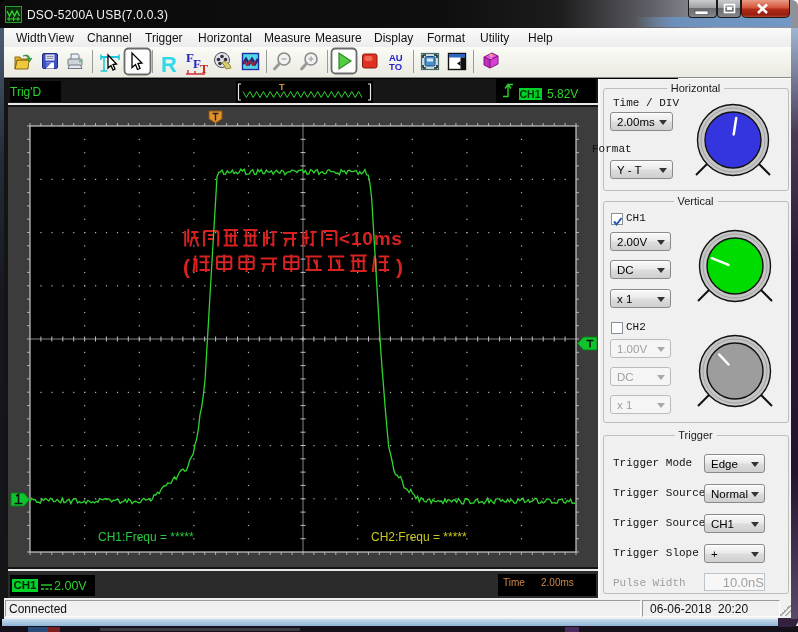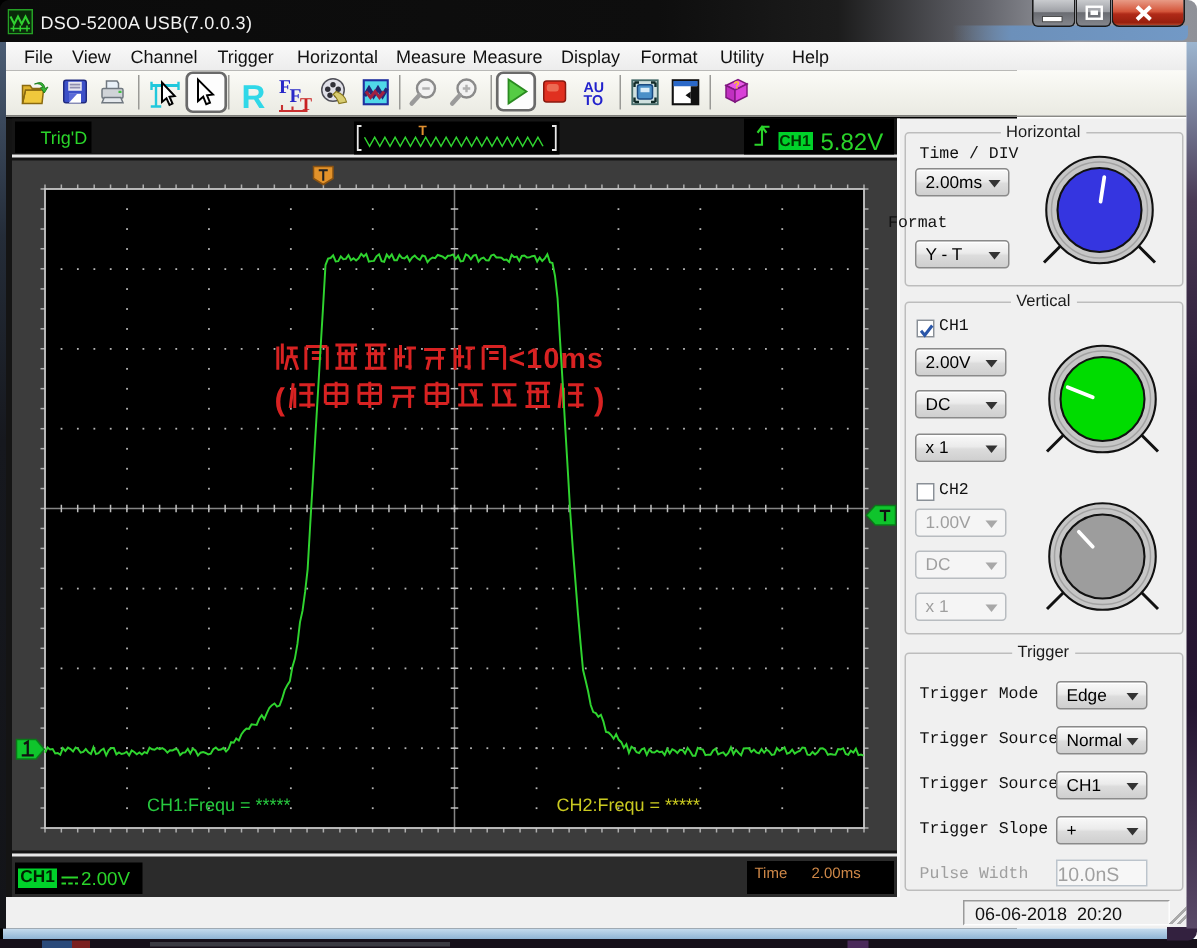--- a/index.html
+++ b/index.html
@@ -19,45 +19,45 @@
 #btncls { left:741px; width:49px; border-radius:0 0 5px 5px;
   background:linear-gradient(#e89b86 0%,#d4553a 45%,#b02a18 55%,#981f0e 88%,#b54a2e 100%); }
 
 #menubar { left:4px; top:28px; width:787px; height:19px; background:linear-gradient(#fafafa,#ececec); font-size:12px; color:#111; }
 #menubar span { position:absolute; top:2.5px; }
 #toolbar { left:4px; top:47px; width:787px; height:31px; background:linear-gradient(#fbfbf7,#eaeae2); border-bottom:1px solid #8a8a86; }
 .tsep { position:absolute; top:3px; width:1px; height:23px; background:#9a9a96; }
 
 #leftcol { left:4px; top:79px; width:594px; height:519px; background:#141414; }
 #strip { left:4px; top:0px; width:590px; height:25.5px; background:#161616; border-bottom:2px solid #e8e8e8; }
-#trigd { position:absolute; left:2px; top:2px; width:51px; height:21px; background:#000; color:#2ad42a; font-size:12px; padding:4px 0 0 17px; }
+#trigd { position:absolute; left:2px; top:2px; width:51px; height:21px; background:#000; color:#2ad42a; font-size:12px; padding:4px 0 0 0; }
 #preview { position:absolute; left:228px; top:1.5px; width:137px; height:22px; background:#000; }
 #stripr { position:absolute; left:488px; top:0; width:100px; height:24px; background:#000; }
 #ch1chip { position:absolute; left:22.5px; top:9px; width:23px; height:12px; background:#00d22a; color:#003300; font-size:10.5px; font-weight:bold; text-align:center; line-height:12px; }
-#v582 { position:absolute; left:51px; top:8px; color:#2ad42a; font-size:16px; }
+#v582 { position:absolute; left:51px; top:8px; color:#2ad42a; font-size:12px; }
 
 #scope { left:4px; top:27.5px; width:590px; height:460px; background:#3c3c3c; }
 #botbar { left:4px; top:489.5px; width:590px; height:29.5px; background:#2b2b2b; border-top:2px solid #e8e8e8; }
 #ch1box { position:absolute; left:2px; top:4px; width:85px; height:21px; background:#000; }
 #ch1chip2 { position:absolute; left:2px; top:4px; width:26px; height:13.5px; background:#00d22a; color:#002200; font-size:11.5px; font-weight:bold; text-align:center; line-height:13.5px; }
 #v200 { position:absolute; left:44px; top:4px; color:#2ad42a; font-size:12.5px; }
 #timebox { position:absolute; left:490px; top:3px; width:98px; height:22px; background:#000; color:#cf8848; font-size:10px;text-decoration:underline; }
 
 #rightpanel { left:598px; top:79px; width:193px; height:519px; background:#f0f0f0; border-left:2px solid #fbfbfb; }
 .gb { position:absolute; border:1px solid #bdbdbd; border-radius:3px; }
 .gb span { position:absolute; top:-7px; left:50%; transform:translateX(-50%); background:#f0f0f0; padding:0 4px; font-size:11px; color:#1a1a1a; white-space:nowrap; }
 .lbl { position:absolute; font-size:11px; color:#111; white-space:nowrap;font-family:Liberation Mono, monospace; }
 .dis2 { color:#9f9f9f; }
 .combo { position:absolute; border:1px solid #8a8a8a; border-radius:3px; background:linear-gradient(#f9f9f9,#ebebeb 45%,#dcdcdc 55%,#cfcfcf); box-shadow:inset 0 1px 0 #fff; font-size:13.5px; color:#000; }
 .combo span { position:absolute; left:6px; top:3px; font-size:11.5px; }
 .combo i { position:absolute; right:5px; top:7px; width:0; height:0; border-left:4.5px solid transparent; border-right:4.5px solid transparent; border-top:5px solid #333; }
 .combo.dis { border-color:#b8bcc0; background:#f5f5f5; box-shadow:none; color:#9f9f9f; }
 .combo.dis i { border-top-color:#a8a8a8; }
 .cb { position:absolute; width:12px; height:12px; background:#fff; border:1px solid #8a9097; }
-#pulsebox { position:absolute; left:704px; top:572.5px; width:61px; height:18px; border:1px solid #bcc4cc; background:#f7f7f7; color:#a0a0a0; font-size:13px; text-align:left; padding-top:1px; }
+#pulsebox { position:absolute; left:704px; top:572.5px; width:61px; height:18px; border:1px solid #bcc4cc; background:#f7f7f7; color:#a0a0a0; font-size:13px; text-align:right; padding-top:1px; }
 
 #statusbar { left:4px; top:598px; width:790px; height:21px; background:#f0f0f0; }
 .sp { position:absolute; top:2px; height:17px; border:1px solid; border-color:#9a9a9a #fdfdfd #fdfdfd #9a9a9a; font-size:12px; color:#111; }
 #grip { position:absolute; right:3px; top:6px; width:12px; height:12px;
   background:linear-gradient(135deg, transparent 50%, #aaa 50%, #aaa 60%, transparent 60%, transparent 72%, #aaa 72%, #aaa 82%, transparent 82%); }
 
 #botblue { left:2px; top:619px; width:794px; height:7px; background:linear-gradient(#c6dcee,#8fb4d4); }
 #taskbar { left:0; top:626px; width:798px; height:6px; background:#16101a; }
 #tb1 { left:28px; top:627px; width:20px; height:5px; background:#2a4a7a; }
 #tb2 { left:48px; top:627px; width:12px; height:5px; background:#7a2020; }
@@ -80,21 +80,21 @@
   <div class="abs wbtn" id="btnmin"></div>
   <div class="abs wbtn" id="btnmax"></div>
   <div class="abs wbtn" id="btncls"></div>
   <svg class="abs" style="left:688px;top:0" width="110" height="18">
     <rect x="7" y="11" width="13" height="3.5" fill="#fff" stroke="#444" stroke-width="0.6"></rect>
     <rect x="36.5" y="4.5" width="10" height="8" fill="none" stroke="#fff" stroke-width="1.6"></rect>
     <rect x="39" y="7" width="5" height="3" fill="#fff"></rect>
     <path d="M70 4.5 L79 13 M79 4.5 L70 13" stroke="#fff" stroke-width="2.6"></path>
   </svg>
   <div class="abs" id="menubar">
-      <span style="left:12px">File</span>
+      <span style="left:12px">Width</span>
       <span style="left:44px">View</span>
       <span style="left:83px">Channel</span>
       <span style="left:141px">Trigger</span>
       <span style="left:194px">Horizontal</span>
       <span style="left:260px">Measure</span>
       <span style="left:311px">Measure</span>
       <span style="left:370px">Display</span>
       <span style="left:423px">Format</span>
       <span style="left:476px">Utility</span>
       <span style="left:524px">Help</span>
@@ -1245,20 +1245,23 @@
 </svg>
     <svg width="92" height="92" style="position:absolute;left:688.6px;top:324.6px;overflow:visible">
 <line x1="20" y1="70" x2="9" y2="81" stroke="#111" stroke-width="2"></line>
 <line x1="72" y1="70" x2="83" y2="81" stroke="#111" stroke-width="2"></line>
 <circle cx="46" cy="46" r="35.5" fill="#c6c6c6" stroke="#111" stroke-width="1.4"></circle>
 <circle cx="46" cy="46" r="32" fill="none" stroke="#a2a2a2" stroke-width="1"></circle>
 <circle cx="46" cy="46" r="28" fill="#9d9d9d" stroke="#111" stroke-width="1.4"></circle>
 <line x1="39.5" y1="39.5" x2="30.2" y2="29.5" stroke="#fff" stroke-width="2.5" stroke-linecap="round"></line>
 </svg>
   <div class="abs" id="statusbar">
+    <div class="sp" style="left:1px;width:636px">
+        <span style="position:absolute;left:3px;top:1px">Connected</span>
+      </div>
     <div class="sp" style="left:638px;width:138px">
         <span style="position:absolute;left:7px;top:1px">06-06-2018&nbsp; 20:20</span>
       </div>
     <div id="grip"></div>
   </div>
   <div class="abs" id="botblue"></div>
   <div class="abs" id="taskbar"></div>
     <div class="abs" id="tb1"></div>
     <div class="abs" id="tb2"></div>
     <div class="abs" id="tb3"></div>

